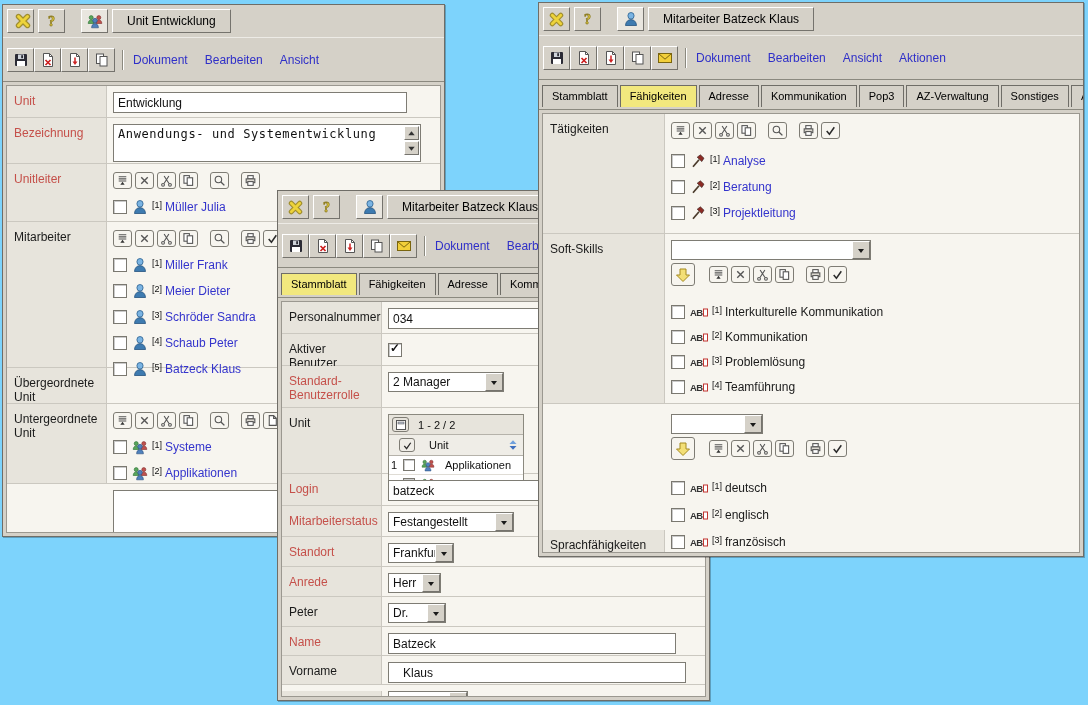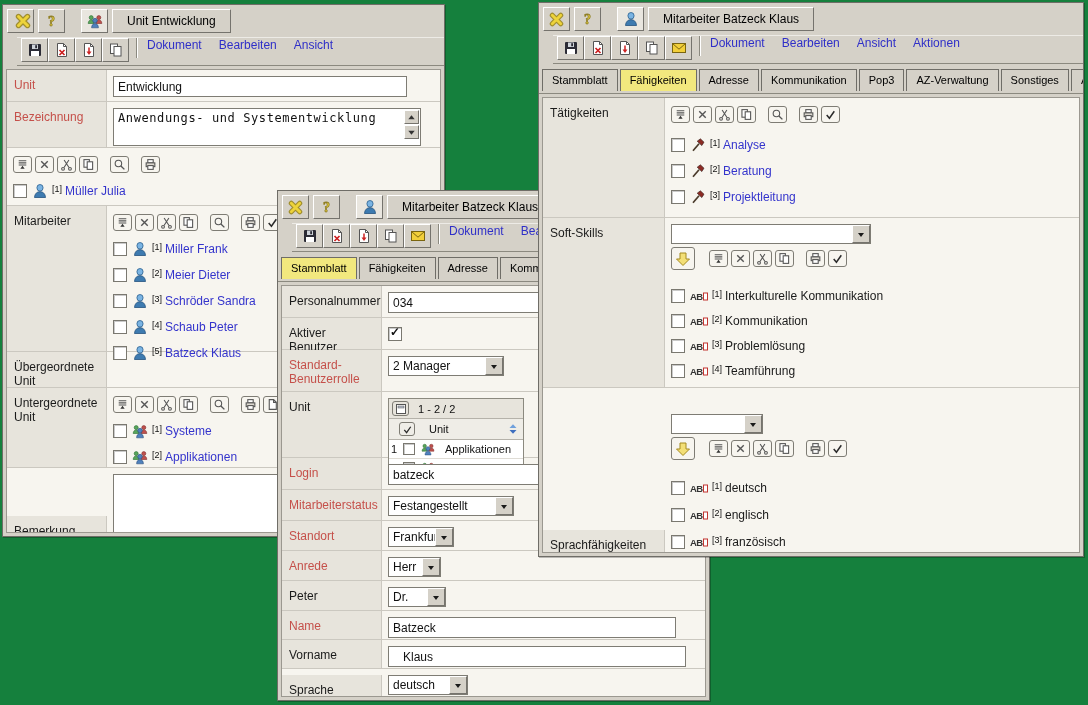--- a/index.html
+++ b/index.html
@@ -1,25 +1,25 @@
 <!DOCTYPE html>
 <html><head>
 <meta charset="utf-8">
 <style>
   html,body{margin:0;padding:0;background:#fff;font-family:"Liberation Sans",sans-serif;}
-  #canvas{position:relative;width:1088px;height:705px;background:#15803d;overflow:hidden;}
+  #canvas{position:relative;width:1088px;height:705px;background:#7dd3fc;overflow:hidden;}
 
   .win{position:absolute;background:#D5D1C8;border:1px solid #6F6D67;box-shadow:1px 1px 0 rgba(0,0,0,.25);display:flex;flex-direction:column;box-sizing:border-box;}
 
   .titlebar{display:flex;align-items:center;gap:4px;padding:3px 4px;height:26px;flex:none;}
   .tbtn{width:27px;height:24px;display:flex;align-items:center;justify-content:center;background:#D5D1C8;border:1px solid;border-color:#FFFFFF #75736D #75736D #FFFFFF;box-sizing:border-box;cursor:default;}
   .icobox{margin-left:12px;width:27px;height:24px;display:flex;align-items:center;justify-content:center;background:#E9E6DF;border:1px solid;border-color:#FFFFFF #75736D #75736D #FFFFFF;box-sizing:border-box;}
   .titlebox{height:24px;display:flex;align-items:center;padding:0 14px;background:#D5D1C8;border:1px solid;border-color:#FFFFFF #75736D #75736D #FFFFFF;font-size:12px;color:#000;box-sizing:border-box;white-space:nowrap;}
 
-  .toolbar{display:flex;padding:0 4px;height:27px;border-top:1px solid #EDEBE6;border-bottom:1px solid #8B897F;flex:none;margin-left:14px;}
+  .toolbar{display:flex;align-items:center;padding:8px 4px;height:27px;border-top:1px solid #EDEBE6;border-bottom:1px solid #8B897F;flex:none;}
   .sep{width:1px;height:20px;background:#8B897F;border-right:1px solid #fff;margin:0 9px 0 7px;}
   .menu{display:flex;gap:17px;font-size:12px;color:#2F2FC8;white-space:nowrap;}
   .menu span{cursor:default;}
 
   .tabs{display:flex;align-items:flex-start;padding:5px 3px 0;height:24px;white-space:nowrap;overflow:hidden;border-bottom:1px solid #8B897F;flex:none;}
   .tab{font-size:11px;padding:4px 9px 5px;background:#D5D1C8;border:1px solid #6F6D67;border-bottom:none;margin-right:2px;color:#000;cursor:default;}
   .tab.active{background:#F2E87E;}
 
   .form{margin:3px;background:#F7F5EF;border:1px solid #9B9890;flex:1;display:flex;flex-direction:column;overflow:hidden;}
   .row{display:flex;border-bottom:1px solid #CBC8C0;flex:none;box-sizing:border-box;}
@@ -247,20 +247,21 @@
               </span>
             <span class="sbtn dn">
                 <svg width="11" height="11">
                   <use href="#i-sdn"></use>
                 </svg>
               </span>
           </div>
         </div>
       </div>
       <div class="row" style="height:58px;">
+        <div class="lbl red">Unitleiter</div>
         <div class="fld">
           <div class="minibar">
             <span class="mini">
                 <svg width="13" height="13">
                   <use href="#i-list"></use>
                 </svg>
               </span>
             <span class="mini">
                 <svg width="13" height="13">
                   <use href="#i-x"></use>

